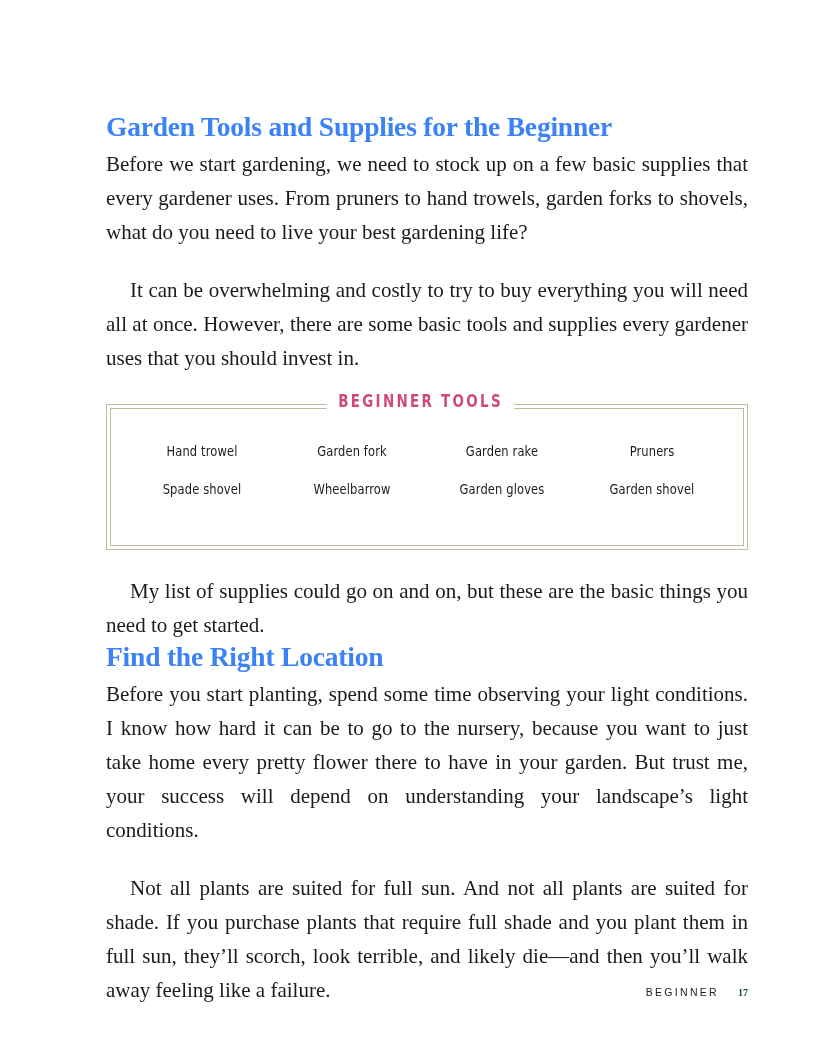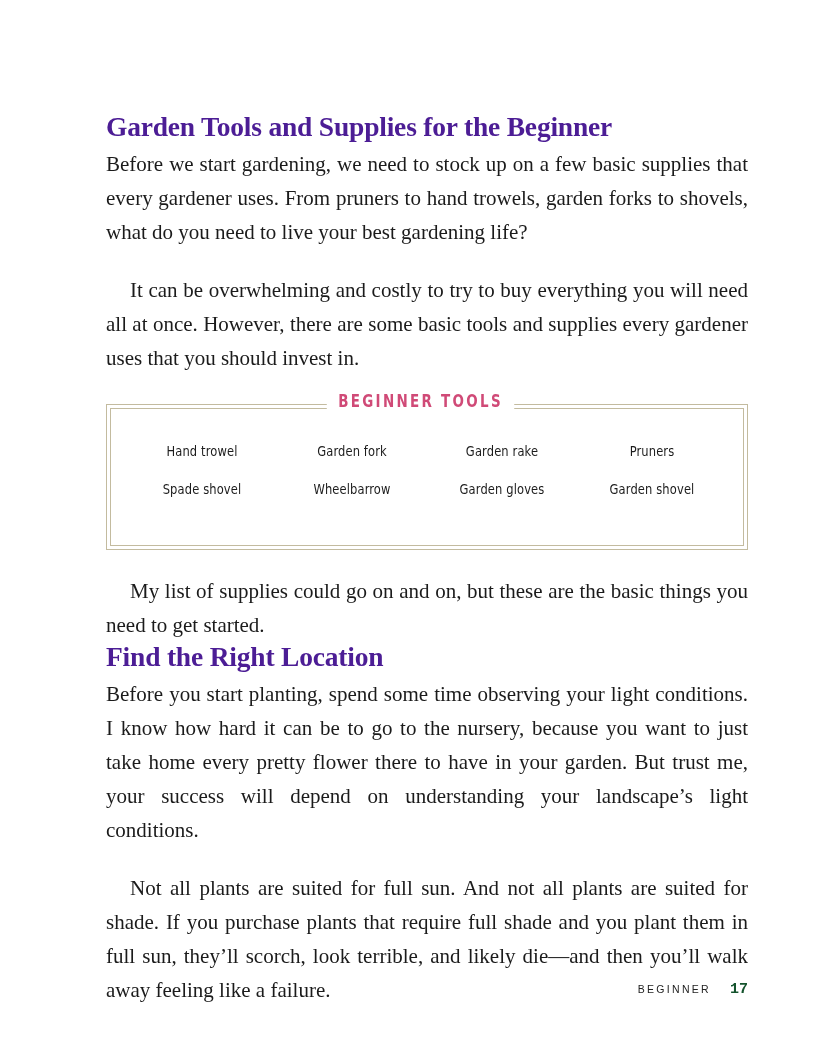--- a/index.html
+++ b/index.html
@@ -29,21 +29,21 @@
     left: 106px;
     top: 112px;
     width: 642px;
   }
 
   h1.section-heading {
     font-family: "Liberation Serif", serif;
     font-weight: bold;
     font-size: 27.5px;
     line-height: 1.12;
-    color: #4c1d95;
+    color: #3b82f6;
     margin: 0 0 4px 0;
     letter-spacing: -0.2px;
   }
 
   h1.section-heading.second {
   }
 
   p.body {
     font-size: 21px;
     line-height: 1.62;
@@ -134,23 +134,23 @@
   }
 
   .footer-label {
     font-family: "Liberation Sans", sans-serif;
     font-size: 10.5px;
     letter-spacing: 2.3px;
     color: #222222;
   }
 
   .footer-page {
-    font-family: Liberation Mono, monospace;
+    font-family: Liberation Serif, serif;
     font-weight: bold;
-    font-size: 15px;
+    font-size: 10px;
     color: #14532d;
   }
 </style>
 </head>
 <body>
 
 <div class="page">
   <div class="content">
 
     <h1 class="section-heading">Garden Tools and Supplies for the Beginner</h1>

